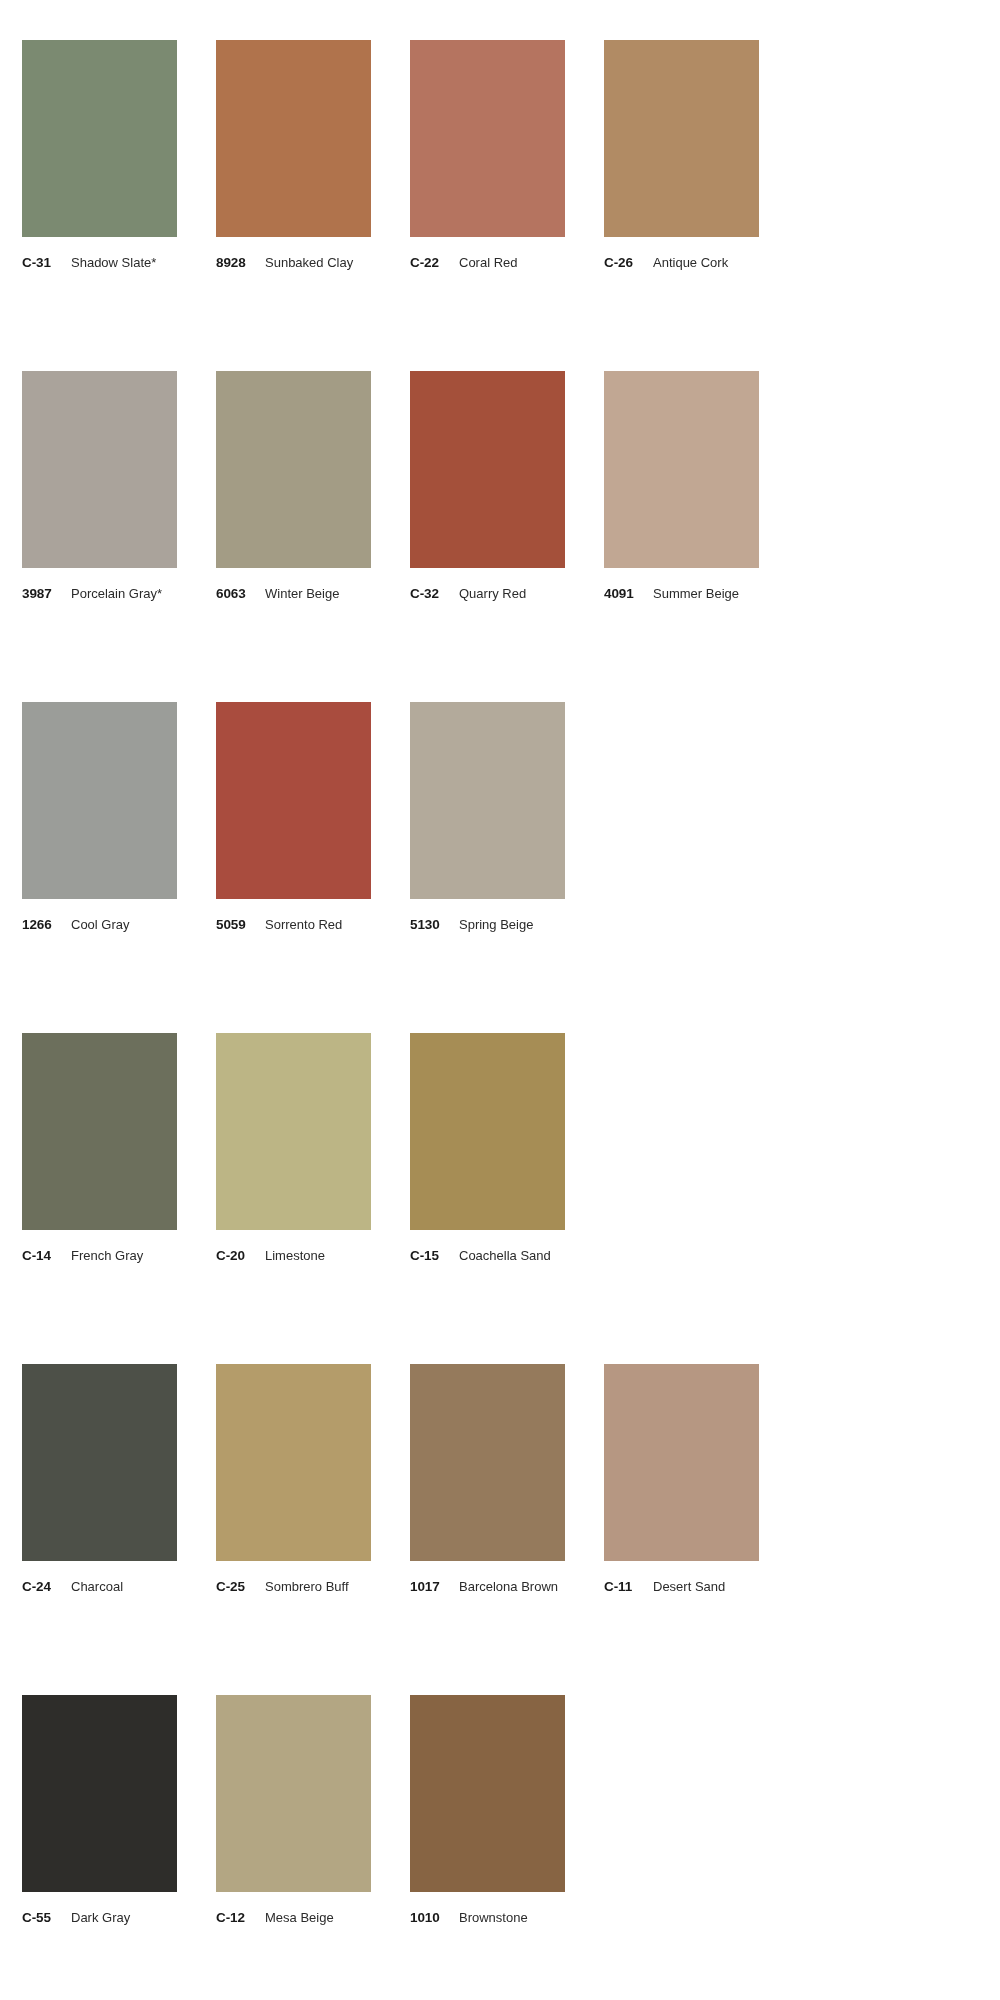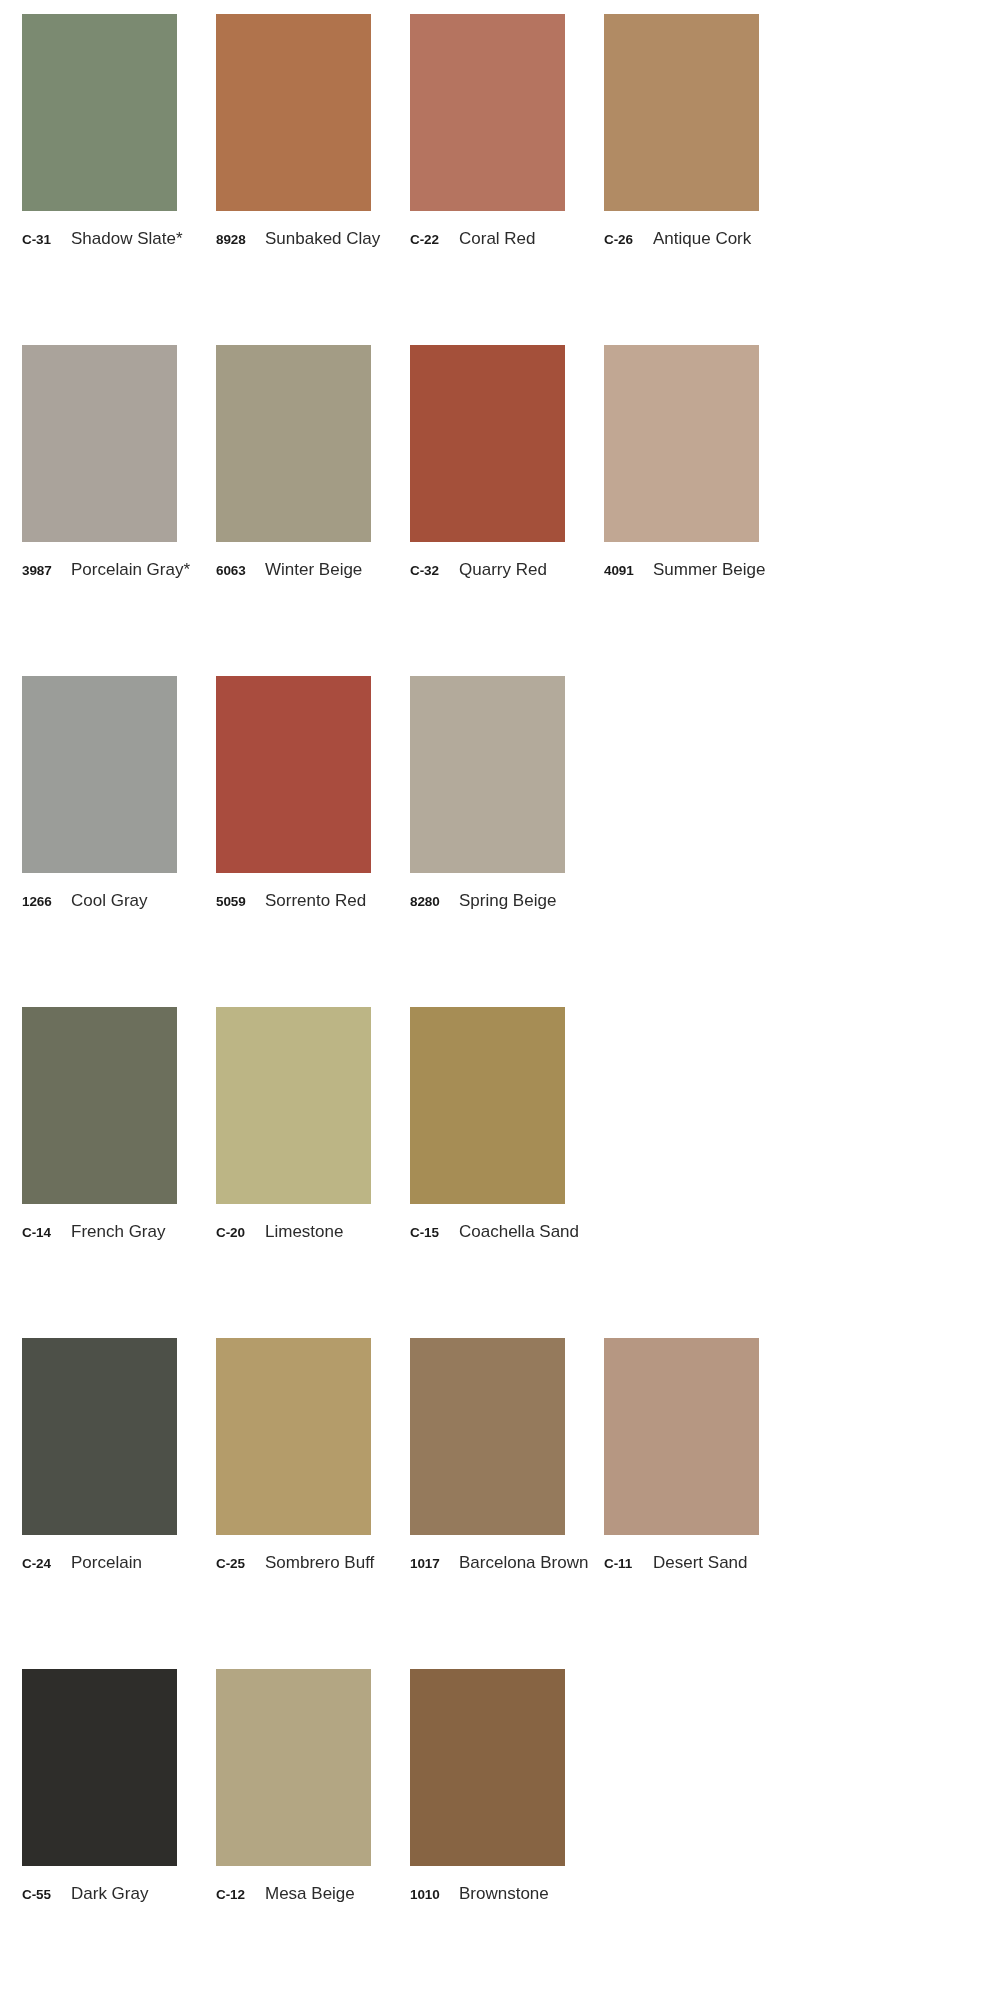--- a/index.html
+++ b/index.html
@@ -28,20 +28,21 @@
     grid-template-columns: repeat(4, 155px);
     column-gap: 39px;
     margin-bottom: 0;
     flex: 1 1 0;
   }
 
   .swatch-cell {
     display: flex;
     flex-direction: column;
     width: 155px;
+    margin-top: 26px;
   }
 
   .swatch-chip {
     width: 155px;
     height: 197px;
     flex: 0 0 197px;
     display: block;
   }
 
   .swatch-label {
@@ -54,21 +55,21 @@
   .swatch-code {
     font-weight: bold;
     font-size: 13.5px;
     color: #1a1a1a;
     letter-spacing: -0.1px;
     min-width: 40px;
     display: inline-block;
   }
 
   .swatch-name {
-    font-size: 17px;
+    font-size: 13px;
     color: #2b2b2b;
     padding-left: 9px;
     font-weight: normal;
   }
 </style>
 </head>
 <body>
 
 <div id="color-chart">
 
@@ -145,21 +146,21 @@
     <div class="swatch-cell">
       <div class="swatch-chip" style="background-color: rgb(169, 76, 62);"></div>
       <div class="swatch-label">
         <span class="swatch-code">5059</span>
         <span class="swatch-name">Sorrento Red</span>
       </div>
     </div>
     <div class="swatch-cell">
       <div class="swatch-chip" style="background-color: rgb(179, 170, 155);"></div>
       <div class="swatch-label">
-        <span class="swatch-code">8280</span>
+        <span class="swatch-code">5130</span>
         <span class="swatch-name">Spring Beige</span>
       </div>
     </div>
   </div>
 
   <div class="swatch-row">
     <div class="swatch-cell">
       <div class="swatch-chip" style="background-color: rgb(108, 111, 92);"></div>
       <div class="swatch-label">
         <span class="swatch-code">C-14</span>
@@ -180,21 +181,21 @@
         <span class="swatch-name">Coachella Sand</span>
       </div>
     </div>
   </div>
 
   <div class="swatch-row">
     <div class="swatch-cell">
       <div class="swatch-chip" style="background-color: rgb(77, 80, 72);"></div>
       <div class="swatch-label">
         <span class="swatch-code">C-24</span>
-        <span class="swatch-name">Porcelain</span>
+        <span class="swatch-name">Charcoal</span>
       </div>
     </div>
     <div class="swatch-cell">
       <div class="swatch-chip" style="background-color: rgb(180, 156, 106);"></div>
       <div class="swatch-label">
         <span class="swatch-code">C-25</span>
         <span class="swatch-name">Sombrero Buff</span>
       </div>
     </div>
     <div class="swatch-cell">

